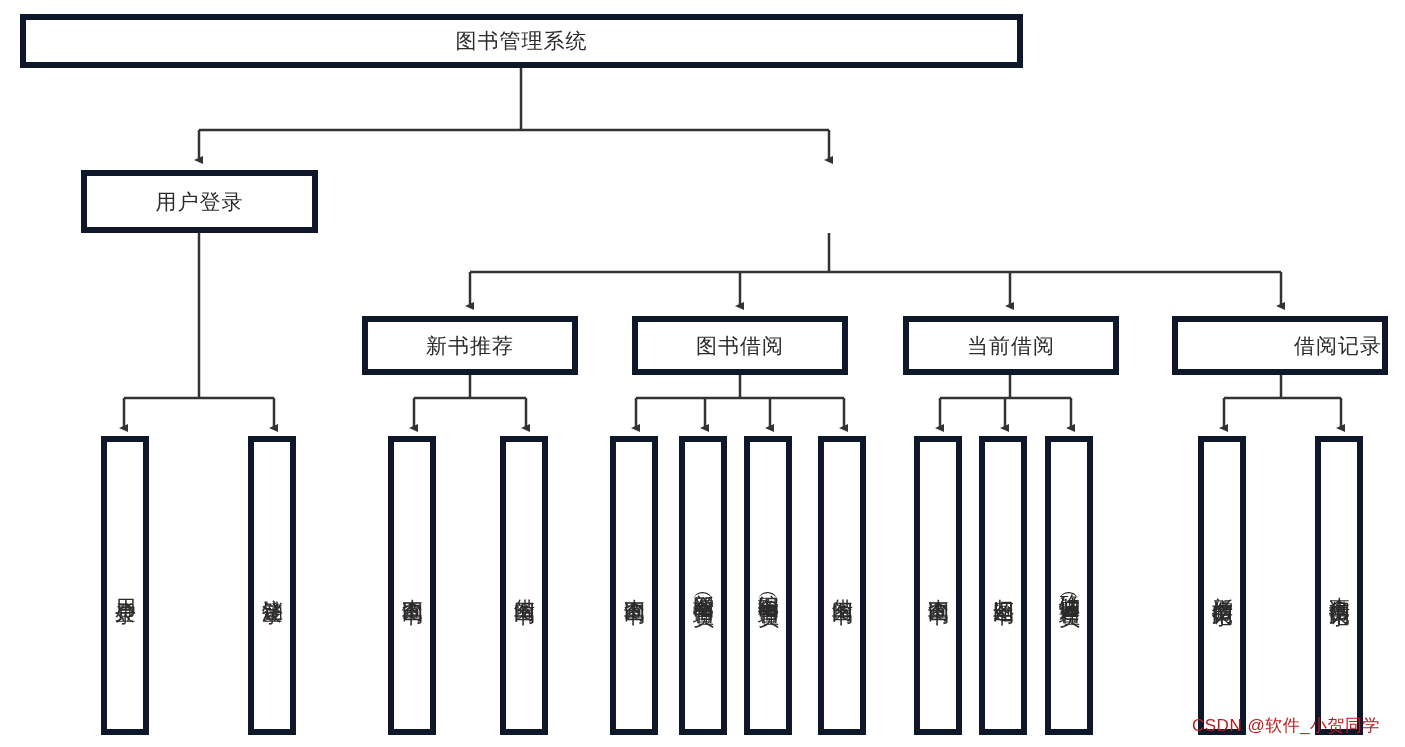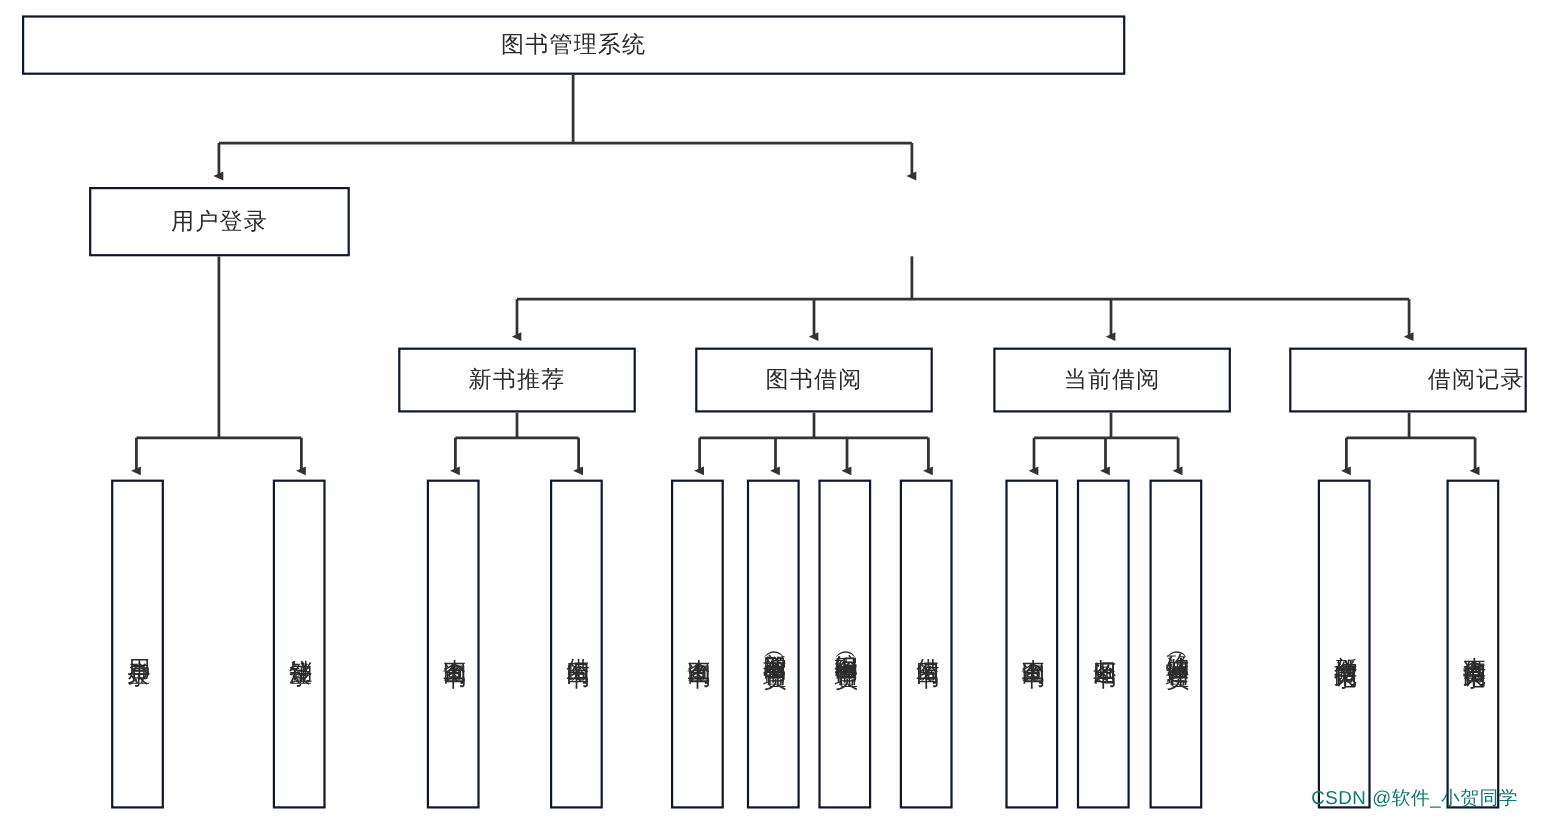--- a/index.html
+++ b/index.html
@@ -22,21 +22,21 @@
     left: 0;
     top: 0;
     width: 1405px;
     height: 747px;
     pointer-events: none;
   }
   .node {
     position: absolute;
     box-sizing: border-box;
     background: #ffffff;
-    border: 2px solid #0f172a;
+    border: 6px solid #0f172a;
     display: flex;
     align-items: center;
     justify-content: center;
     color: #2b2b2b;
   }
   .node.horiz {
     font-size: 21px;
     letter-spacing: 1px;
     line-height: 1.2;
   }
@@ -52,21 +52,21 @@
     text-align: center;
   }
   .node.vert .vtext {
     writing-mode: vertical-rl;
     text-orientation: upright;
     display: block;
     white-space: nowrap;
   }
   .watermark {
     position: absolute;
-    color: #0f766e;
+    color: #b91c1c;
     font-size: 17px;
     white-space: nowrap;
     letter-spacing: 0.5px;
   }
 </style>
 </head>
 <body>
 
 <div id="canvas">
 

